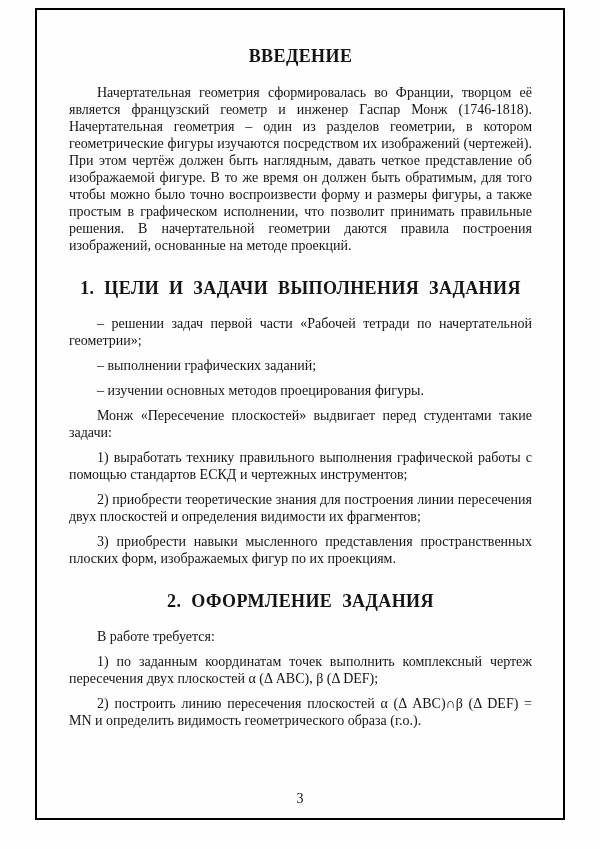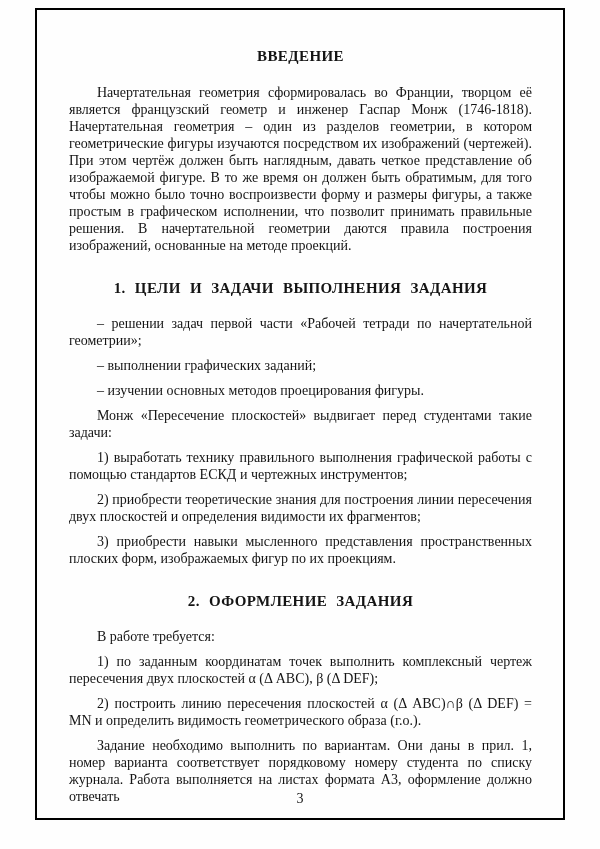--- a/index.html
+++ b/index.html
@@ -26,21 +26,21 @@
     left: 61px;
     top: 48px;
     width: 479px;
     font-size: 14px;
     line-height: 17px;
     text-align: justify;
   }
   .heading {
     font-weight: bold;
     text-align: center;
-    font-size: 15px;
+    font-size: 18px;
     letter-spacing: 0.4px;
     margin: 0 0 19px 0;
   }
   .heading.numbered {
     word-spacing: 5px;
     margin: 26px 0 18px 0;
   }
   .content p {
     margin: 8px;
     text-indent: 28px;
@@ -70,17 +70,16 @@
     <p>– изучении основных методов проецирования фигуры.</p>
     <p>Монж «Пересечение плоскостей» выдвигает перед студентами такие задачи:</p>
     <p>1) выработать технику правильного выполнения графической работы с помощью стандартов ЕСКД и чертежных инструментов;</p>
     <p>2) приобрести теоретические знания для построения линии пересечения двух плоскостей и определения видимости их фрагментов;</p>
     <p>3) приобрести навыки мысленного представления пространственных плоских форм, изображаемых фигур по их проекциям.</p>
 
     <div class="heading numbered">2. ОФОРМЛЕНИЕ ЗАДАНИЯ</div>
     <p>В работе требуется:</p>
     <p>1) по заданным координатам точек выполнить комплексный чертеж пересечения двух плоскостей α (Δ ABC), β (Δ DEF);</p>
     <p>2) построить линию пересечения плоскостей α (Δ ABC)∩β (Δ DEF) = MN и определить видимость геометрического образа (г.о.).</p>
-    <p>Задание необходимо выполнить по вариантам. Они даны в прил. 1, номер варианта соответствует порядковому номеру студента по списку журнала. Работа выполняется на листах формата А3, оформление должно отвечать</p>
   </div>
 
   <div class="page-number">3</div>
 </div>
 
 </body></html>

